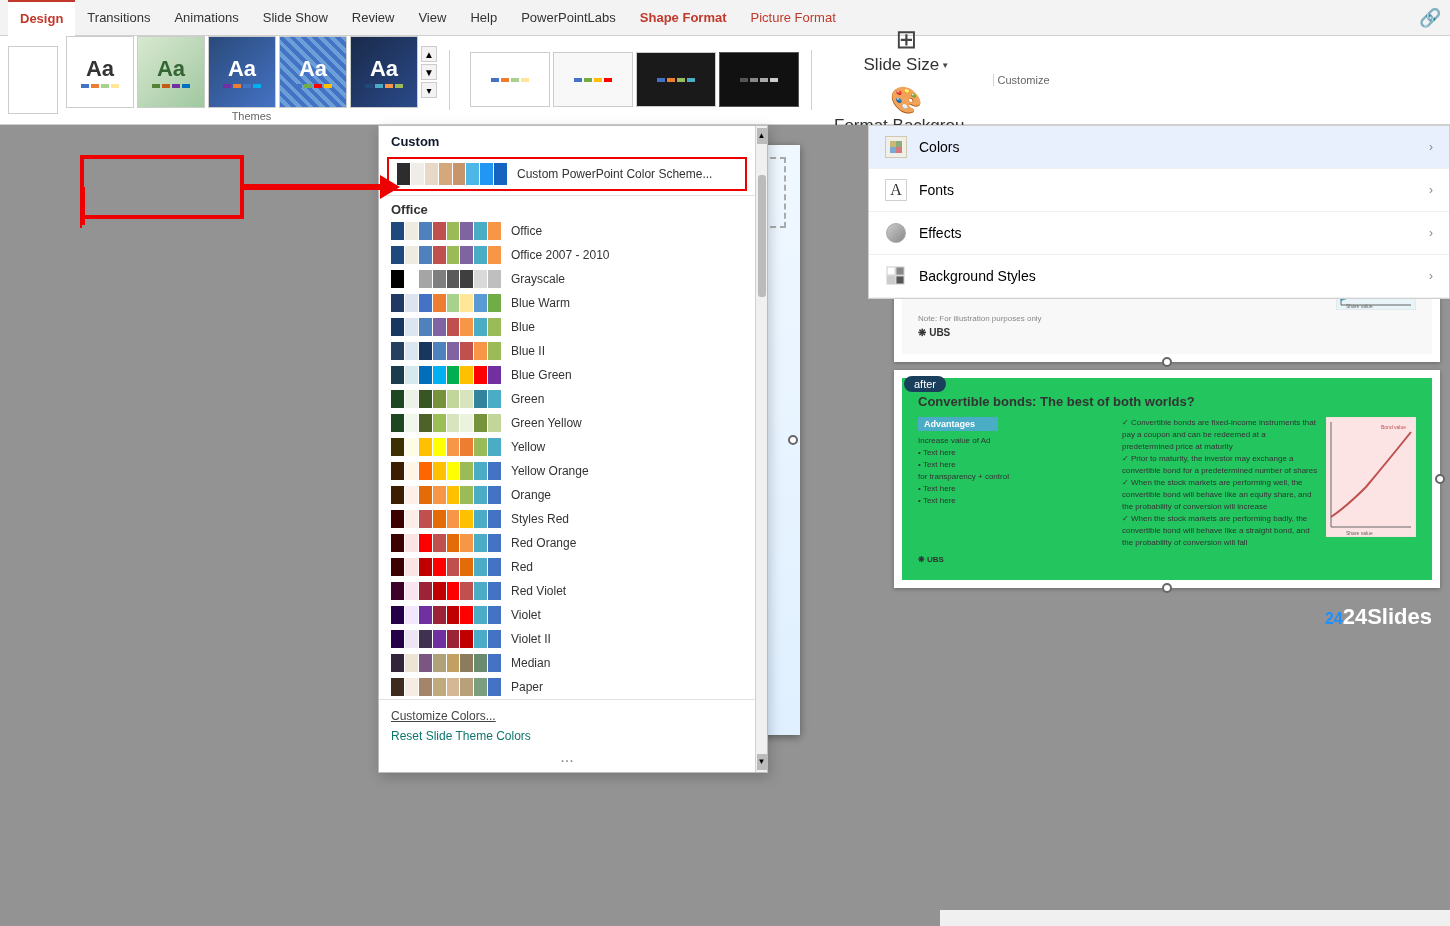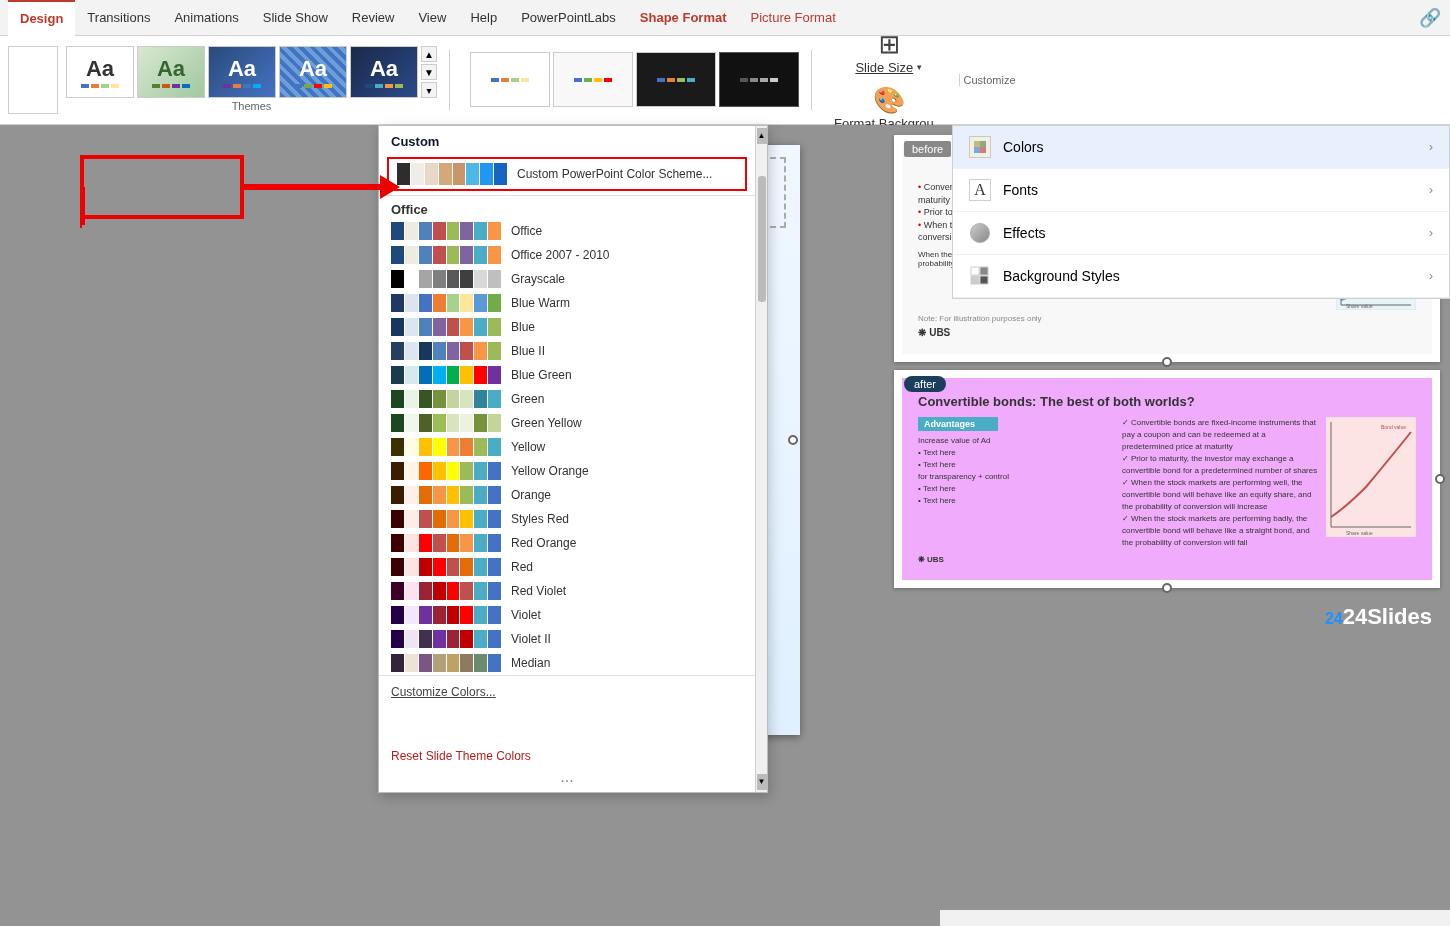--- a/index.html
+++ b/index.html
@@ -6,28 +6,28 @@
     body { width: 1450px; height: 926px; overflow: hidden; background: #f0f0f0; }
 
     
     .ribbon { background: #fff; border-bottom: 1px solid #d0d0d0; }
     .ribbon-tabs { display: flex; align-items: center; height: 36px; background: #f3f3f3; border-bottom: 1px solid #d0d0d0; padding: 0 8px; }
     .tab-item { padding: 0 12px; height: 36px; display: flex; align-items: center; font-size: 13px; cursor: pointer; color: #333; }
     .tab-item.active { background: #fff; color: #c0392b; border-top: 2px solid #c0392b; font-weight: 600; }
     .tab-item.shape-format { color: #c0392b; font-weight: 600; }
     .ribbon-content { display: flex; height: 88px; align-items: center; padding: 4px 8px; gap: 4px; }
     .themes-label { font-size: 11px; color: #666; text-align: center; padding: 2px; }
-    .theme-swatch { border: 1px solid #ccc; cursor: pointer; width: 68px; height: 52px; display: flex; flex-direction: column; align-items: center; justify-content: center; background: #fff; }
+    .theme-swatch { border: 1px solid #ccc; cursor: pointer; width: 68px; height: 72px; display: flex; flex-direction: column; align-items: center; justify-content: center; background: #fff; }
     .swatch-dots { display: flex; gap: 2px; margin-top: 2px; }
     .dot { width: 8px; height: 4px; }
     .scroll-arrows { display: flex; flex-direction: column; gap: 2px; }
     .scroll-arrow { width: 16px; height: 16px; background: #f3f3f3; border: 1px solid #ccc; display: flex; align-items: center; justify-content: center; cursor: pointer; font-size: 10px; }
 
     
-    .right-panel { position: absolute; top: 36px; right: 0; width: 498px; background: #fff; border: 1px solid #d0d0d0; padding: 0; z-index: 10; }
+    .right-panel { position: absolute; top: 36px; right: 0; width: 582px; background: #fff; border: 1px solid #d0d0d0; padding: 0; z-index: 10; }
     .right-panel-item { display: flex; align-items: center; padding: 10px 16px; cursor: pointer; border-bottom: 1px solid #f0f0f0; }
     .right-panel-item.active { background: #e8f0fe; }
     .rp-icon { width: 22px; height: 22px; margin-right: 12px; display: flex; align-items: center; justify-content: center; }
     .rp-label { font-size: 14px; flex: 1; }
     .rp-chevron { font-size: 12px; color: #888; }
     .rp-colors-bg { background: #f0f0e8; border: 1px solid #d0c8b0; width: 22px; height: 22px; display: flex; align-items: center; justify-content: center; }
     .rp-fonts-bg { background: #fff; border: 1px solid #d0d0d0; width: 22px; height: 22px; display: flex; align-items: center; justify-content: center; font-family: serif; font-size: 16px; color: #333; }
 
     
     .color-dropdown { position: absolute; top: 125px; left: 378px; width: 390px; background: #fff; border: 1px solid #bbb; box-shadow: 2px 4px 12px rgba(0,0,0,0.2); z-index: 100; }
@@ -37,36 +37,36 @@
     .cd-color-block { flex: 1; height: 100%; }
     .cd-item-label { font-size: 12px; color: #333; }
     .cd-section-office { font-size: 13px; font-weight: 600; color: #333; padding: 6px 12px 2px; border-top: 1px solid #e0e0e0; margin-top: 4px; }
     .cd-scheme-item { display: flex; align-items: center; padding: 3px 12px; cursor: pointer; }
     .cd-scheme-colors { display: flex; gap: 1px; width: 110px; height: 18px; margin-right: 10px; flex-shrink: 0; }
     .cd-scheme-block { flex: 1; height: 100%; }
     .cd-scheme-label { font-size: 12px; color: #333; }
     .cd-scroll-area { max-height: 530px; overflow-y: auto; overflow-x: hidden; }
     .cd-footer { border-top: 1px solid #e0e0e0; padding: 6px 12px; }
     .cd-footer-link { font-size: 12px; color: #444; text-decoration: underline; cursor: pointer; display: block; padding: 3px 0; }
-    .cd-footer-link.disabled { color: #b91c1c; text-decoration: none; cursor: default; margin-top: 44px; }
+    .cd-footer-link.disabled { color: #0f766e; text-decoration: none; cursor: default; }
     .cd-footer-dots { text-align: center; color: #888; font-size: 16px; padding-top: 2px; }
 
     
     .arrow-annotation { position: absolute; top: 145px; left: 100px; z-index: 200; pointer-events: none; }
     .slide-service-row { display: flex; align-items: center; gap: 12px; padding: 8px 20px; }
     .slide-circle-icon { width: 50px; height: 50px; border-radius: 50%; border: 3px solid #4db8e8; display: flex; align-items: center; justify-content: center; color: #4db8e8; font-size: 22px; }
     .slide-selection-handle { width: 10px; height: 10px; background: #fff; border: 2px solid #666; border-radius: 50%; position: absolute; }
 
     
     .ribbon-sep { width: 1px; height: 60px; background: #d0d0d0; margin: 0 8px; }
 
     
     .cmd-button { display: flex; flex-direction: column; align-items: center; padding: 4px 10px; cursor: pointer; }
     .cmd-icon { font-size: 26px; color: #444; }
-    .cmd-label { font-size: 13px; color: #333; text-align: left; text-decoration: underline; }
+    .cmd-label { font-size: 17px; color: #333; text-align: left; }
     .cmd-dropdown { font-size: 8px; color: #444; }
   </style>
 </head>
 <body>
 
 <div class="ribbon">
   <div class="ribbon-tabs">
     <div class="tab-item active">Design</div>
     <div class="tab-item">Transitions</div>
     <div class="tab-item">Animations</div>
@@ -534,20 +534,33 @@
             <div class="cd-scheme-block" style="background:#7b5682;"></div>
             <div class="cd-scheme-block" style="background:#b1a17b;"></div>
             <div class="cd-scheme-block" style="background:#c0a063;"></div>
             <div class="cd-scheme-block" style="background:#8d7b5e;"></div>
             <div class="cd-scheme-block" style="background:#6b8b6e;"></div>
             <div class="cd-scheme-block" style="background:#4472c4;"></div>
           </div>
           <span class="cd-scheme-label">Median</span>
         </div>
 
+        <div class="cd-scheme-item">
+          <div class="cd-scheme-colors">
+            <div class="cd-scheme-block" style="background:#3e2b1f;"></div>
+            <div class="cd-scheme-block" style="background:#f5ede4;"></div>
+            <div class="cd-scheme-block" style="background:#a5856a;"></div>
+            <div class="cd-scheme-block" style="background:#c0a97d;"></div>
+            <div class="cd-scheme-block" style="background:#d4b896;"></div>
+            <div class="cd-scheme-block" style="background:#b8a07a;"></div>
+            <div class="cd-scheme-block" style="background:#7a9e7e;"></div>
+            <div class="cd-scheme-block" style="background:#4472c4;"></div>
+          </div>
+          <span class="cd-scheme-label">Paper</span>
+        </div>
       </div>
 
       <div class="cd-footer">
         <a class="cd-footer-link">Customize Colors...</a>
         <a class="cd-footer-link disabled">Reset Slide Theme Colors</a>
         <div class="cd-footer-dots">...</div>
       </div>
     </div>
 
     <div style="width:12px; background:#f0f0f0; border-left:1px solid #d0d0d0; display:flex; flex-direction:column; align-items:center;">
@@ -627,21 +640,21 @@
       </div>
       <div style="font-size:8px; color:#888; margin-top:4px;">Note: For illustration purposes only</div>
       <div style="font-size:10px; font-weight:600; color:#333; margin-top:4px;">❋ UBS</div>
     </div>
 
     <div class="slide-selection-handle" style="bottom:-5px; right:50%; transform:translateX(50%);"></div>
   </div>
 
   <div style="background:#fff; width:100%; padding:8px; margin-bottom:8px; position:relative; box-shadow:0 1px 4px rgba(0,0,0,0.3);">
     <div style="position:absolute; top:6px; left:10px; background:#1a3f5c; color:#fff; font-size:11px; padding:2px 10px; border-radius:10px; z-index:2;">after</div>
-    <div style="background:#f0abfc; padding:16px; min-height:200px; font-size:10px; color:#333;">
+    <div style="background:#22c55e; padding:16px; min-height:200px; font-size:10px; color:#333;">
       <div style="font-size:13px; font-weight:700; color:#333; margin-bottom:8px;">Convertible bonds: The best of both worlds?</div>
       <div style="display:flex; gap:8px;">
         <div style="flex:1;">
           <div style="background:#4bacc6; color:#fff; font-size:9px; padding:2px 6px; font-weight:600; margin-bottom:4px; width:80px;">Advantages</div>
           <div style="font-size:8px; color:#333; line-height:1.5;">
             Increase value of Ad<br>
             • Text here<br>
             • Text here<br>
             for transparency + control<br>
             • Text here<br>

